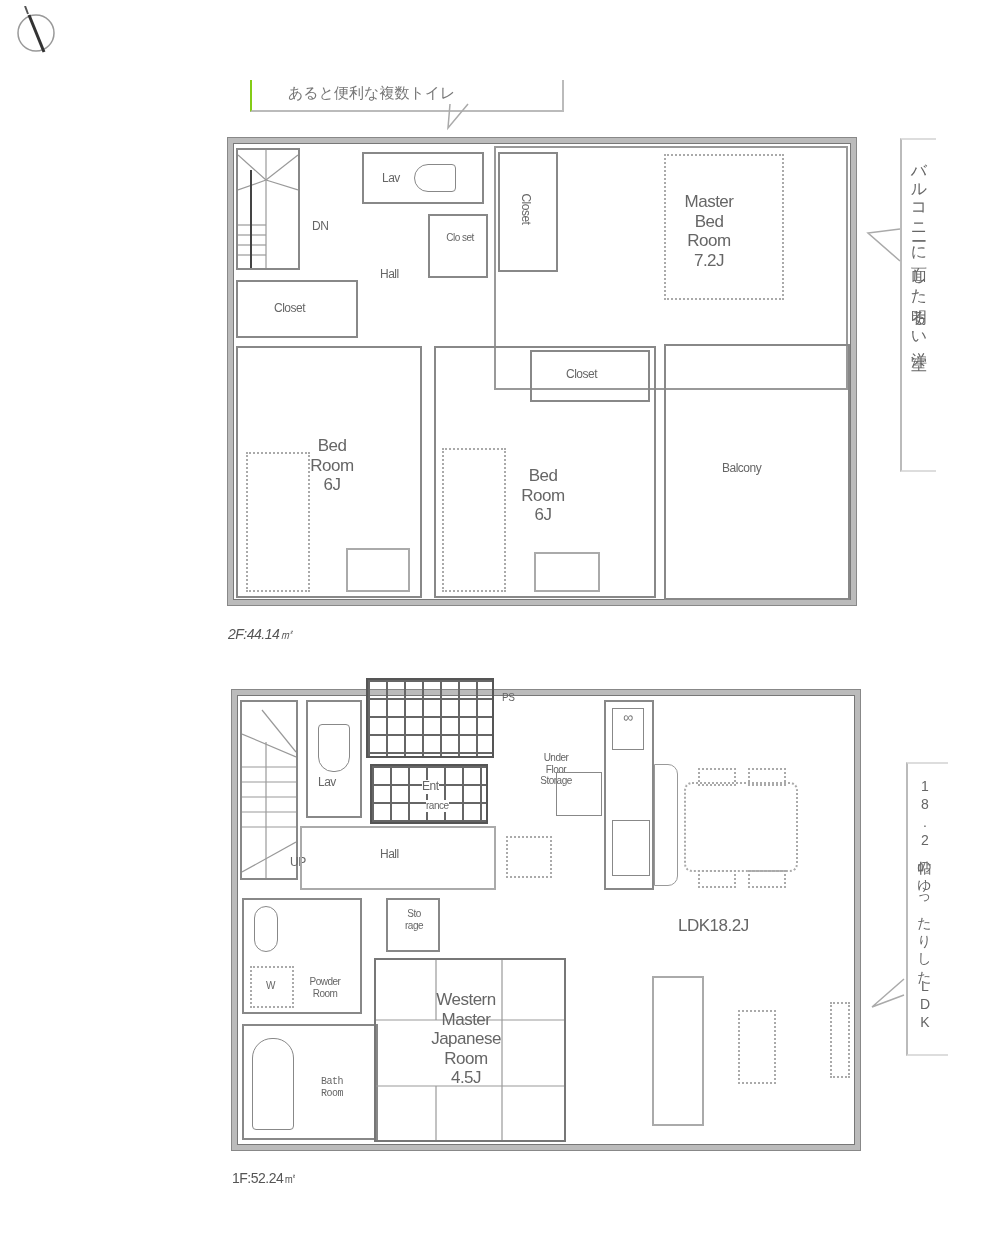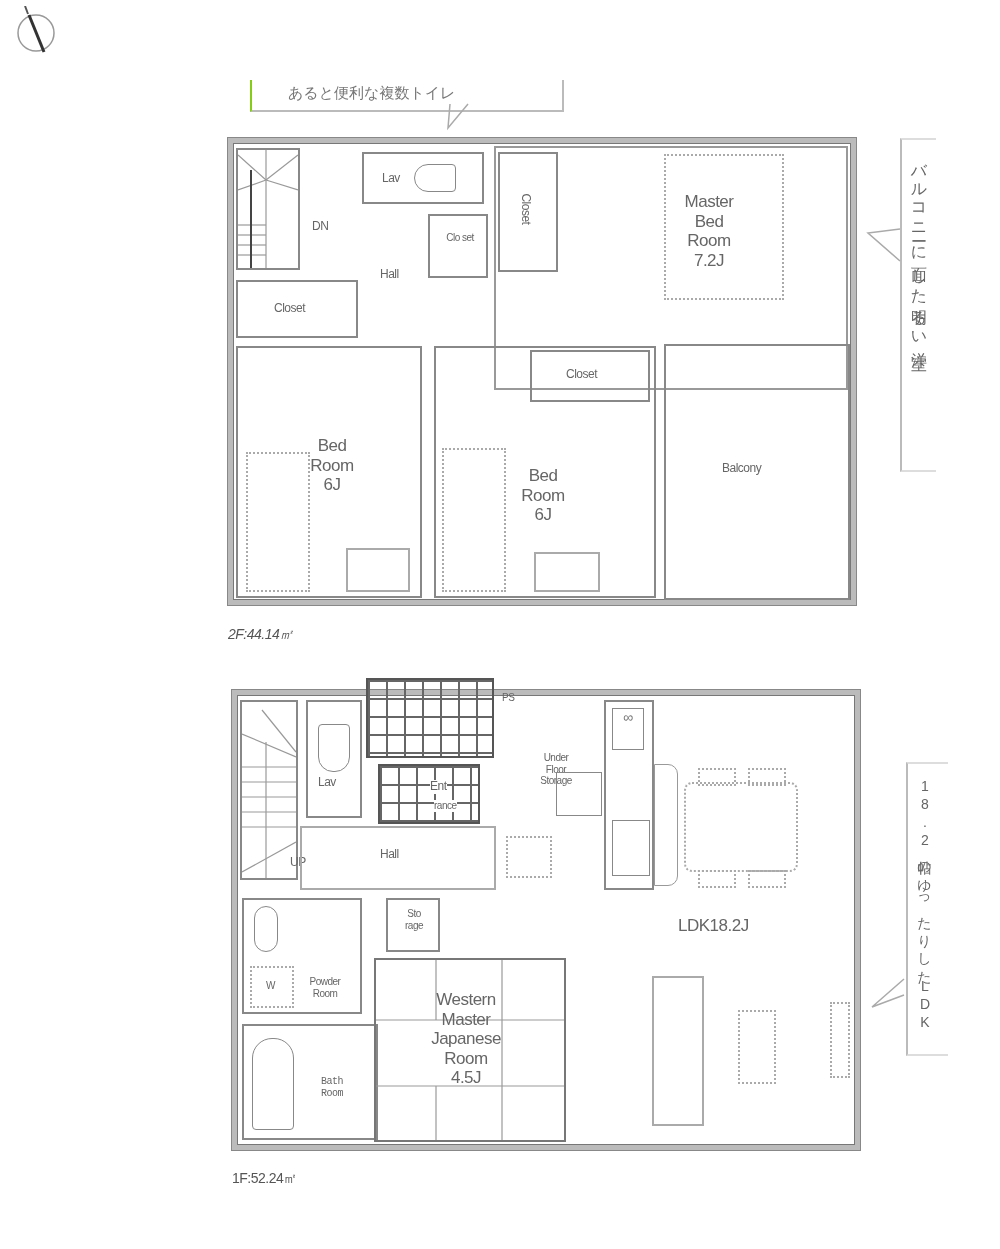--- a/index.html
+++ b/index.html
@@ -143,21 +143,21 @@
   </svg>
 </div>
 <div class="lbl small" style="left:290px;top:856px;">UP</div>
 
 <div class="room" style="left:306px;top:700px;width:56px;height:118px;">
   <div class="abs" style="left:10px;top:22px;width:30px;height:46px;border:1.5px solid #888;border-radius:4px 4px 15px 15px;"></div>
   <span class="lbl small" style="left:10px;top:74px;">Lav</span>
 </div>
 
 <div class="abs tile" style="left:366px;top:678px;width:128px;height:80px;border:2px solid #555;box-sizing:border-box;"></div>
-<div class="abs tile" style="left:378px;top:764px;width:102px;height:60px;border:2px solid #555;box-sizing:border-box;background-color:#fff;">
+<div class="abs tile" style="left:370px;top:764px;width:118px;height:60px;border:2px solid #555;box-sizing:border-box;background-color:#fff;">
   <span class="lbl small" style="left:50px;top:14px;background:#fff;">Ent</span>
   <span class="lbl tiny" style="left:54px;top:34px;background:#fff;">rance</span>
 </div>
 <div class="lbl tiny" style="left:502px;top:670px;margin-top:22px;">PS</div>
 
 <div class="lbl small" style="left:380px;top:848px;">Hall</div>
 <div class="room" style="left:300px;top:826px;width:196px;height:64px;border-color:#aaa;"></div>
 
 <div class="lbl tiny" style="left:526px;top:752px;width:60px;">
   <div>Under</div>

